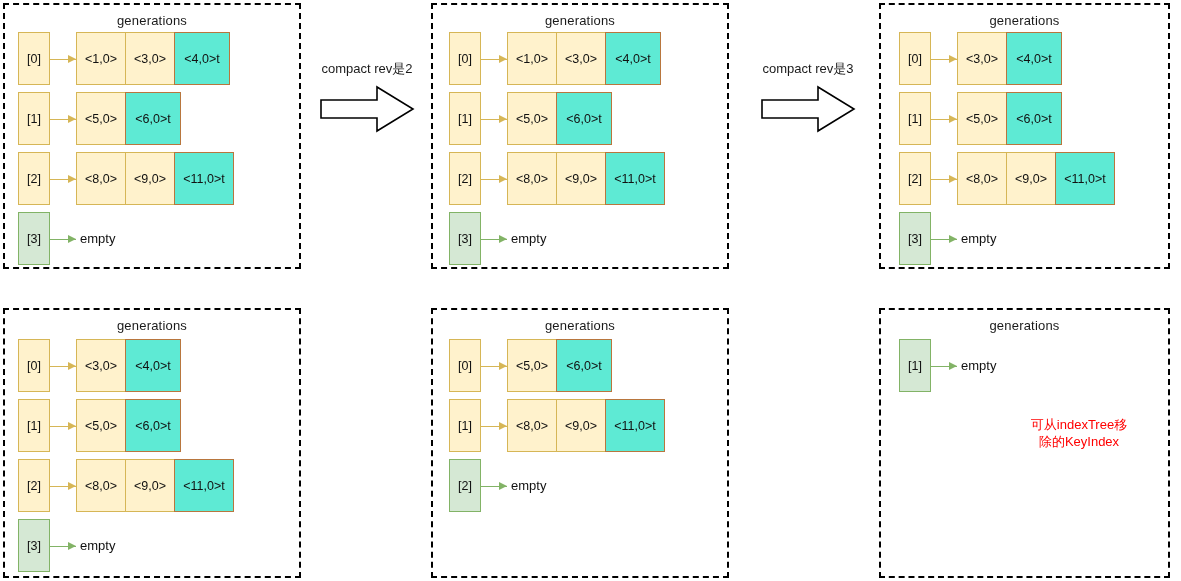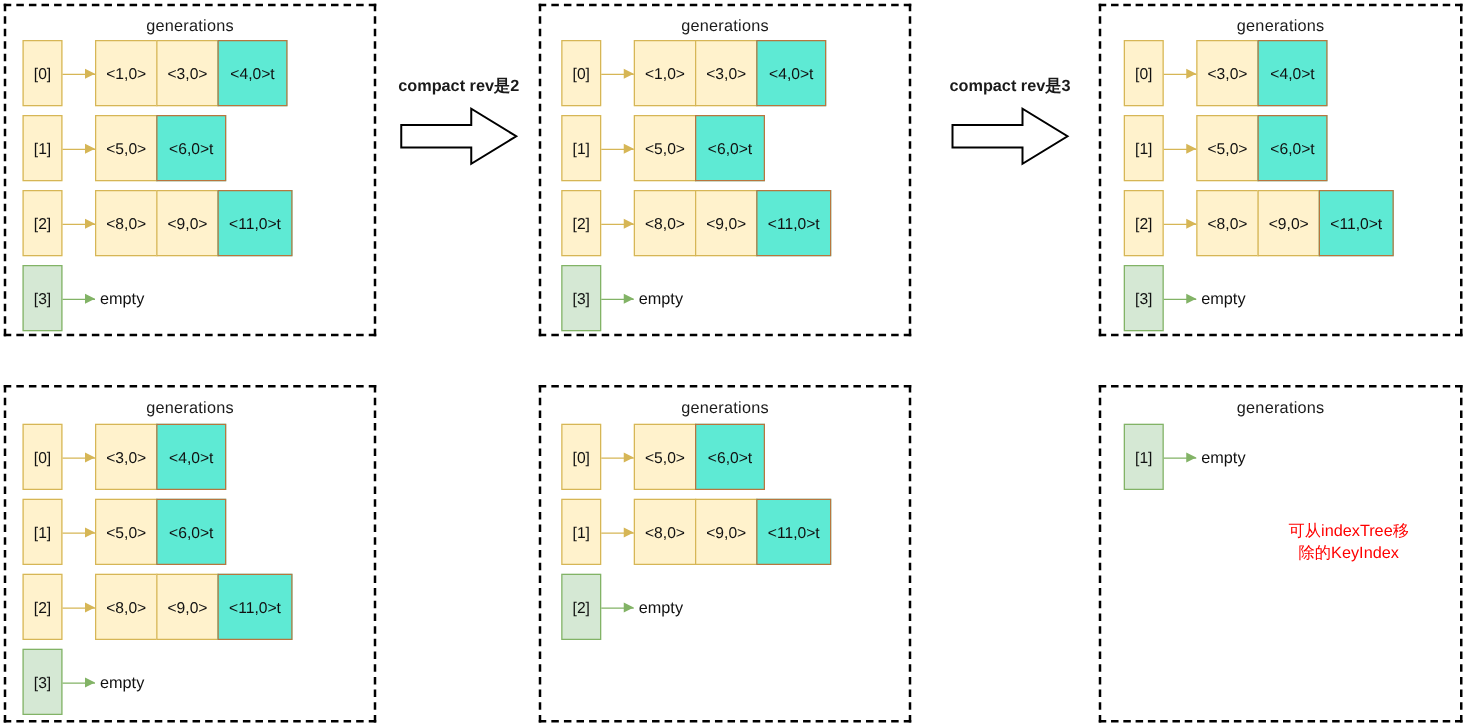--- a/index.html
+++ b/index.html
@@ -129,21 +129,20 @@
     position: absolute;
   }
   .step-label {
     position: absolute;
     left: 50%;
     transform: translateX(-50%);
     top: 0;
     font-size: 13px;
     color: #1a1a1a;
     white-space: nowrap;
-    font-weight: bold;
   }
   .step-arrow {
     position: absolute;
     top: 24px;
     left: 50%;
     transform: translateX(-50%);
   }
 
   
   .annotation {

